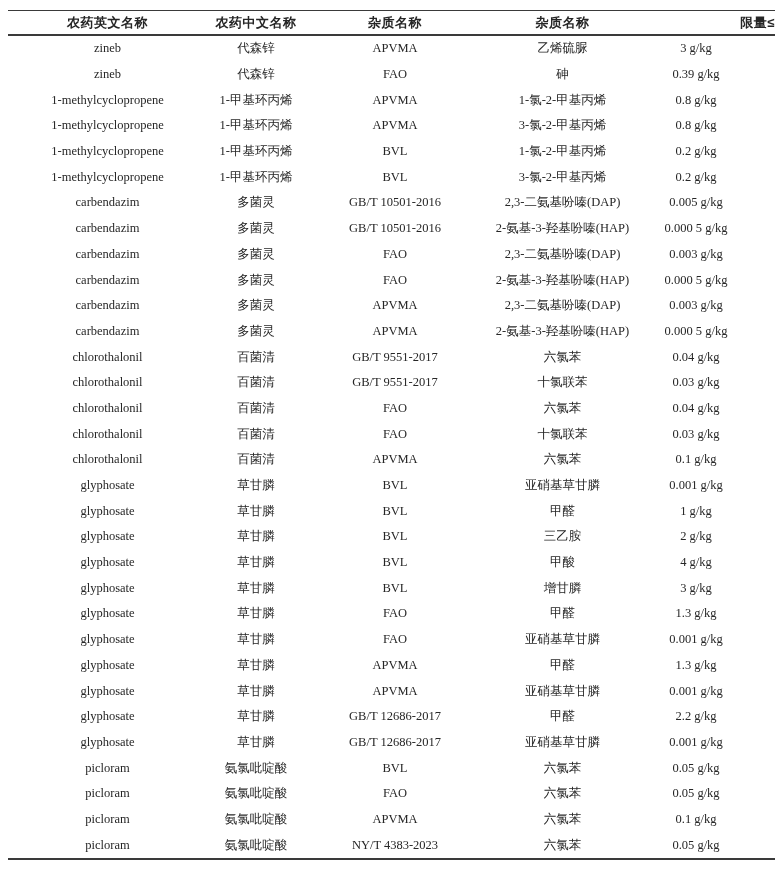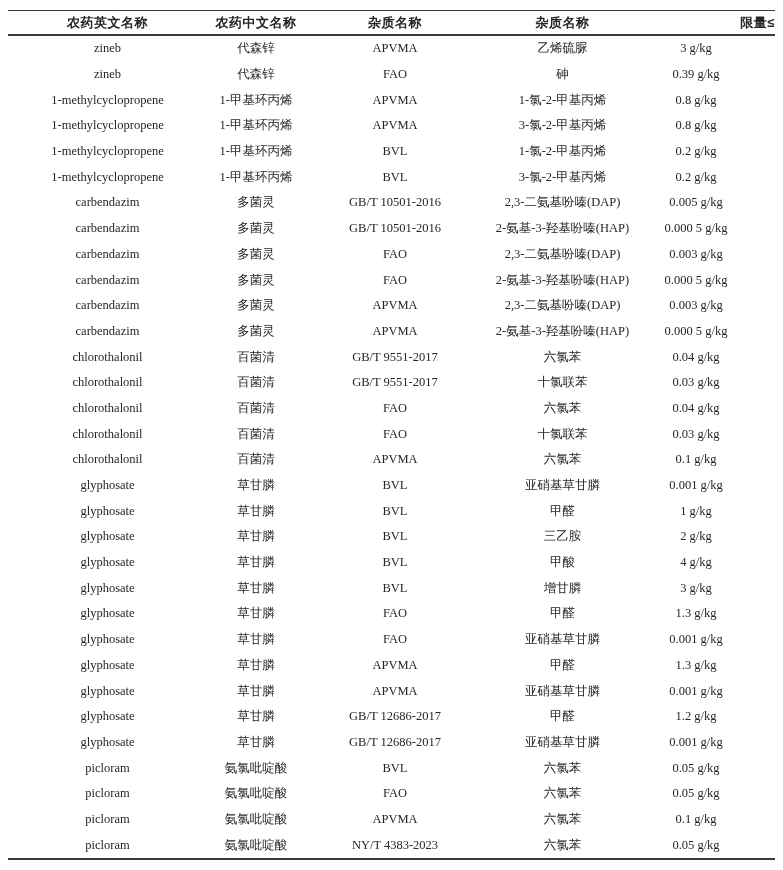--- a/index.html
+++ b/index.html
@@ -261,21 +261,21 @@
           <td class="col-pesticide-cn">草甘膦</td>
           <td class="col-source">APVMA</td>
           <td class="col-impurity">亚硝基草甘膦</td>
           <td class="col-limit">0.001 g/kg</td>
         </tr>
         <tr>
           <td class="col-pesticide-en">glyphosate</td>
           <td class="col-pesticide-cn">草甘膦</td>
           <td class="col-source">GB/T 12686-2017</td>
           <td class="col-impurity">甲醛</td>
-          <td class="col-limit">1.2 g/kg</td>
+          <td class="col-limit">2.2 g/kg</td>
         </tr>
         <tr>
           <td class="col-pesticide-en">glyphosate</td>
           <td class="col-pesticide-cn">草甘膦</td>
           <td class="col-source">GB/T 12686-2017</td>
           <td class="col-impurity">亚硝基草甘膦</td>
           <td class="col-limit">0.001 g/kg</td>
         </tr>
         <tr>
           <td class="col-pesticide-en">picloram</td>

